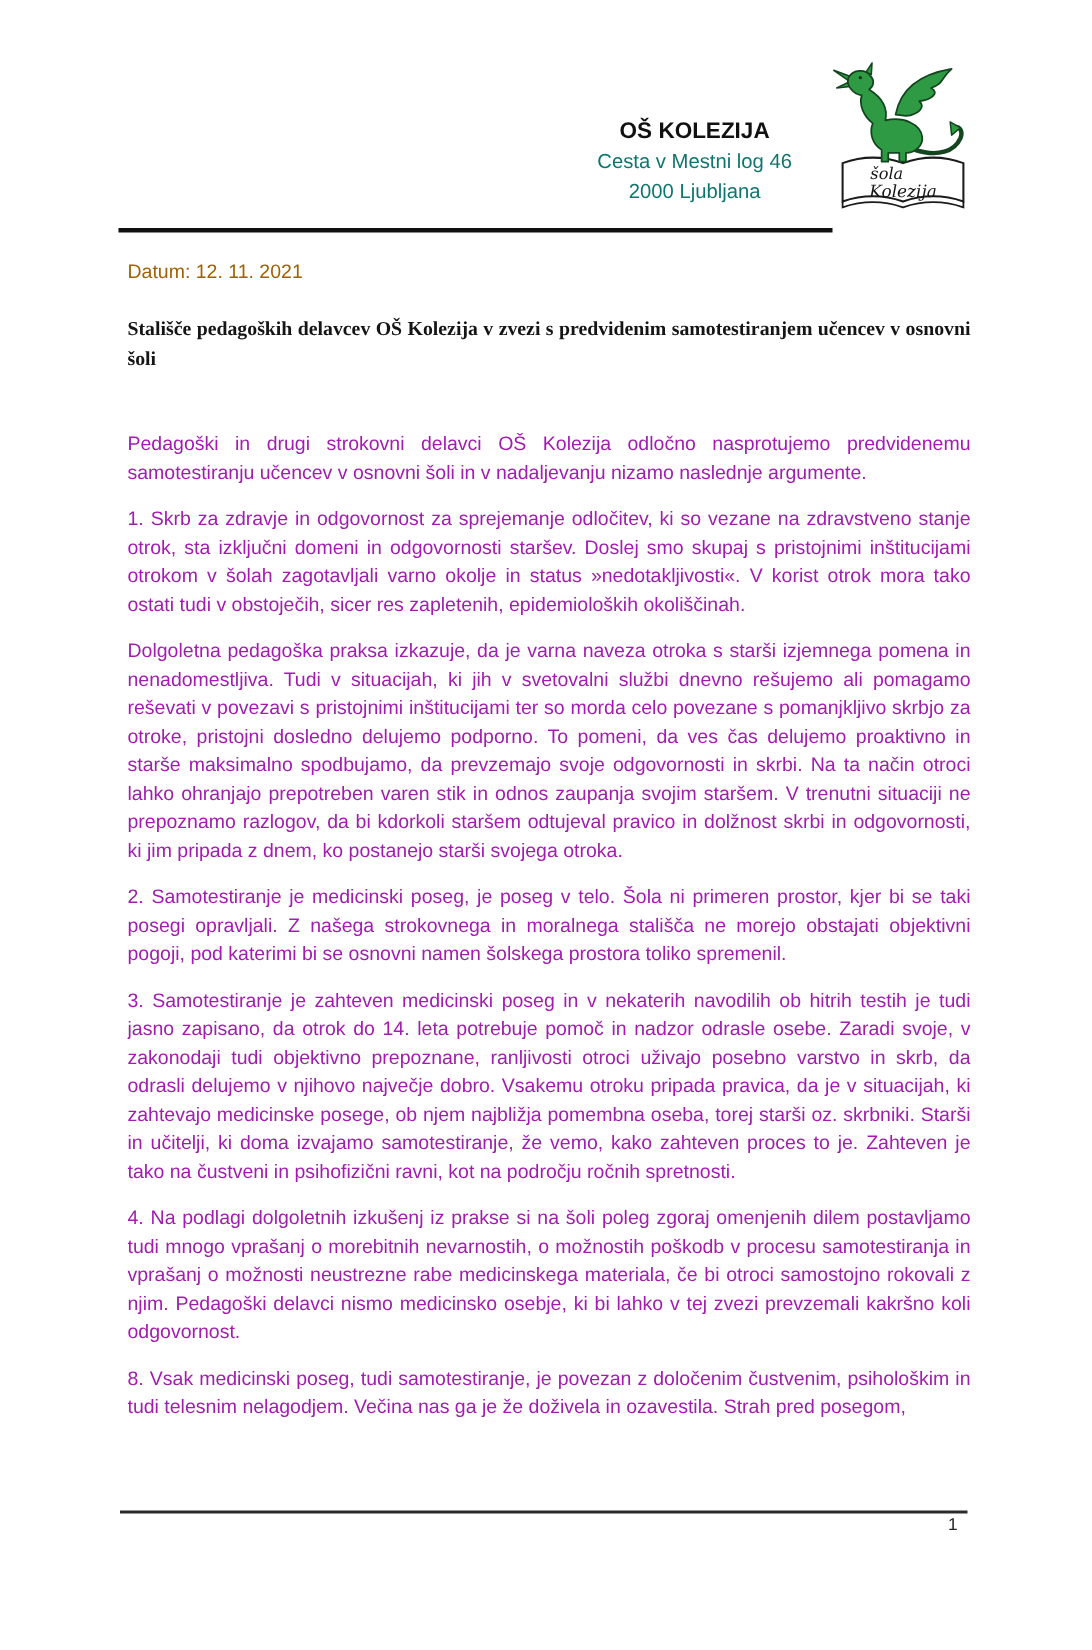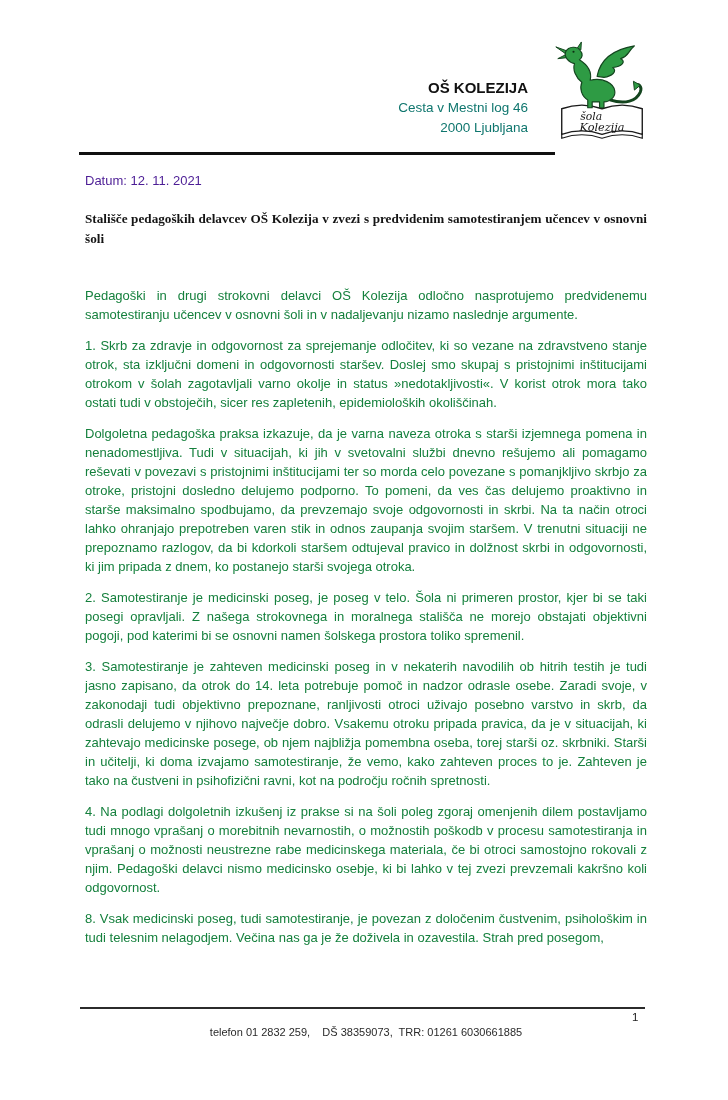--- a/index.html
+++ b/index.html
@@ -1,35 +1,35 @@
 <!DOCTYPE html>
 <html><head>
 <meta charset="utf-8">
 <style>
   html,body{margin:0;padding:0;background:#fff;}
   .page{
     position:relative;width:728px;height:1100px;background:#ffffff;
     font-family:"Liberation Sans",sans-serif;color:#1f1f1f;overflow:hidden;
   }
   
-  .header-text{position:absolute;top:78px;right:200px;text-align:right;line-height:20px;}
+  .header-text{position:absolute;top:78px;right:200px;text-align:center;line-height:20px;}
   .school-name{font-weight:bold;font-size:15px;color:#111;}
   .school-addr{font-size:13.5px;color:#0f766e;}
   .logo{position:absolute;left:552px;top:40px;width:100px;height:110px;}
   .header-rule{position:absolute;left:79px;top:152px;width:476px;height:3px;background:#101010;}
   
-  .date-line{position:absolute;left:85px;top:173px;font-size:13px;color:#4c1d95;}
+  .date-line{position:absolute;left:85px;top:173px;font-size:13px;color:#a16207;}
   .doc-title{
     position:absolute;left:85px;top:209px;width:562px;
     font-size:13.2px;font-weight:bold;line-height:20px;text-align:justify;color:#151515;font-family:Liberation Serif, serif;
   }
   
   .doc-body{
     position:absolute;left:85px;top:286px;width:562px;height:720px;overflow:hidden;
-    font-size:13px;line-height:19px;text-align:justify;color:#15803d;
+    font-size:13px;line-height:19px;text-align:justify;color:#a21caf;
   }
   .doc-body p.para{margin:0 0 12px 0;}
   
   .footer-rule{position:absolute;left:80px;top:1007px;width:565px;height:2px;background:#2b2b2b;}
   .page-number{position:absolute;left:632px;top:1011px;font-size:11.5px;color:#222;}
   .footer-contact{
     position:absolute;left:85px;top:1026px;width:562px;text-align:center;
     font-size:11px;color:#2a2a2a;white-space:pre;
   }
   .logo-script{font-family:"DejaVu Serif",serif;font-style:italic;fill:#161616;}
@@ -80,15 +80,14 @@
       <p class="para">1. Skrb za zdravje in odgovornost za sprejemanje odločitev, ki so vezane na zdravstveno stanje otrok, sta izključni domeni in odgovornosti staršev. Doslej smo skupaj s pristojnimi inštitucijami otrokom v šolah zagotavljali varno okolje in status »nedotakljivosti«. V korist otrok mora tako ostati tudi v obstoječih, sicer res zapletenih, epidemioloških okoliščinah.</p>
       <p class="para">Dolgoletna pedagoška praksa izkazuje, da je varna naveza otroka s starši izjemnega pomena in nenadomestljiva. Tudi v situacijah, ki jih v svetovalni službi dnevno rešujemo ali pomagamo reševati v povezavi s pristojnimi inštitucijami ter so morda celo povezane s pomanjkljivo skrbjo za otroke, pristojni dosledno delujemo podporno. To pomeni, da ves čas delujemo proaktivno in starše maksimalno spodbujamo, da prevzemajo svoje odgovornosti in skrbi. Na ta način otroci lahko ohranjajo prepotreben varen stik in odnos zaupanja svojim staršem. V trenutni situaciji ne prepoznamo razlogov, da bi kdorkoli staršem odtujeval pravico in dolžnost skrbi in odgovornosti, ki jim pripada z dnem, ko postanejo starši svojega otroka.</p>
       <p class="para">2. Samotestiranje je medicinski poseg, je poseg v telo. Šola ni primeren prostor, kjer bi se taki posegi opravljali. Z našega strokovnega in moralnega stališča ne morejo obstajati objektivni pogoji, pod katerimi bi se osnovni namen šolskega prostora toliko spremenil.</p>
       <p class="para">3. Samotestiranje je zahteven medicinski poseg in v nekaterih navodilih ob hitrih testih je tudi jasno zapisano, da otrok do 14. leta potrebuje pomoč in nadzor odrasle osebe. Zaradi svoje, v zakonodaji tudi objektivno prepoznane, ranljivosti otroci uživajo posebno varstvo in skrb, da odrasli delujemo v njihovo največje dobro. Vsakemu otroku pripada pravica, da je v situacijah, ki zahtevajo medicinske posege, ob njem najbližja pomembna oseba, torej starši oz. skrbniki. Starši in učitelji, ki doma izvajamo samotestiranje, že vemo, kako zahteven proces to je. Zahteven je tako na čustveni in psihofizični ravni, kot na področju ročnih spretnosti.</p>
       <p class="para">4. Na podlagi dolgoletnih izkušenj iz prakse si na šoli poleg zgoraj omenjenih dilem postavljamo tudi mnogo vprašanj o morebitnih nevarnostih, o možnostih poškodb v procesu samotestiranja in vprašanj o možnosti neustrezne rabe medicinskega materiala, če bi otroci samostojno rokovali z njim. Pedagoški delavci nismo medicinsko osebje, ki bi lahko v tej zvezi prevzemali kakršno koli odgovornost.</p>
       <p class="para">8. Vsak medicinski poseg, tudi samotestiranje, je povezan z določenim čustvenim, psihološkim in tudi telesnim nelagodjem. Večina nas ga je že doživela in ozavestila. Strah pred posegom,</p>
     </div>
 
   <div class="footer-rule"></div>
   <div class="page-number">1</div>
-  <div class="footer-contact">telefon 01 2832 259,    DŠ 38359073,  TRR: 01261 6030661885</div>
 
 </div>
 
 </body></html>

